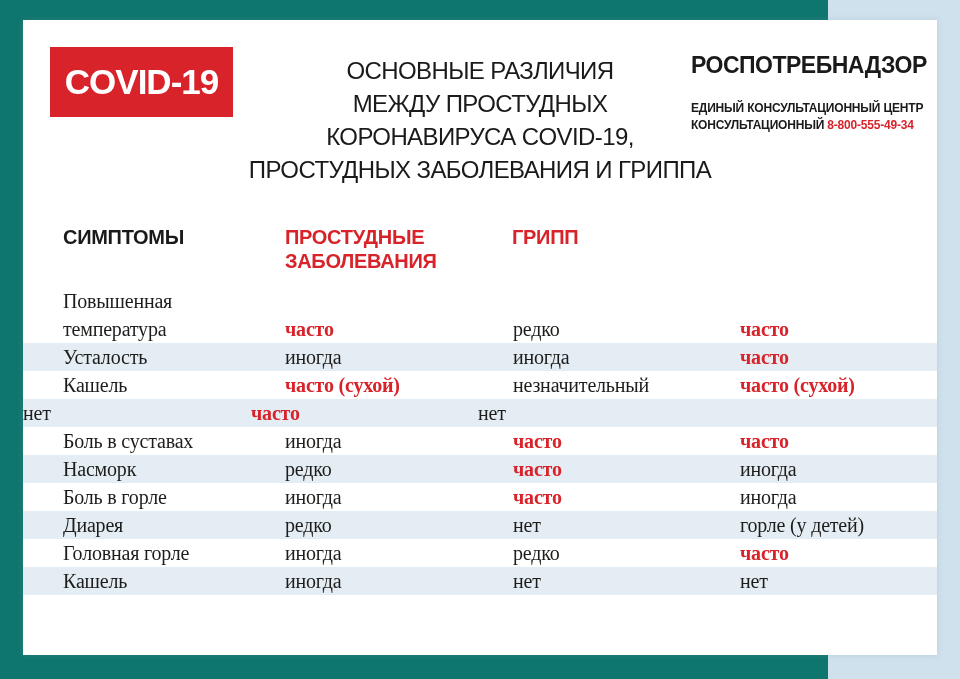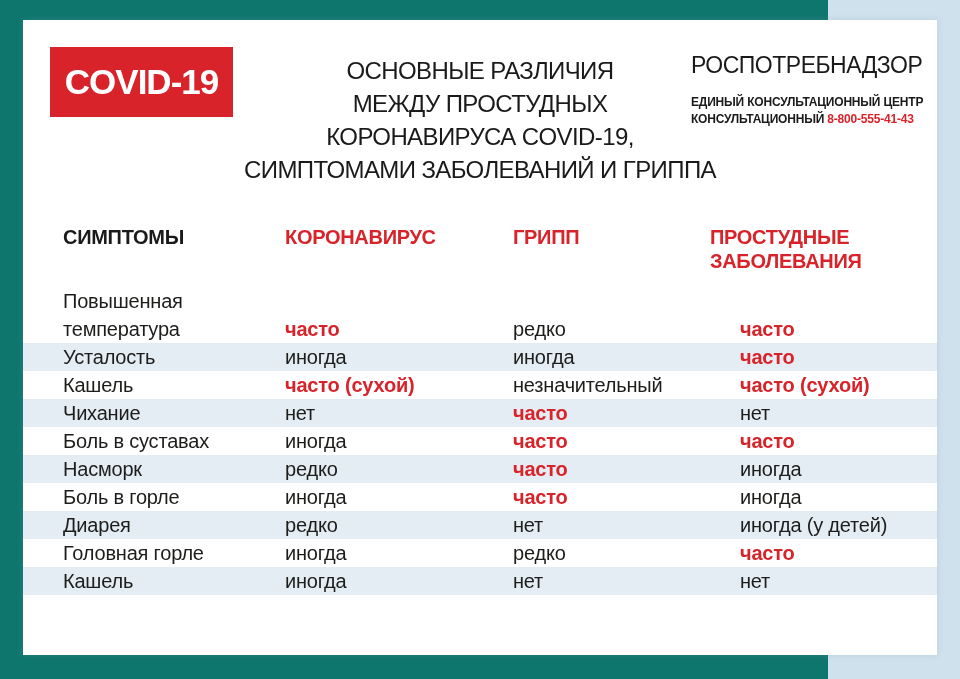--- a/index.html
+++ b/index.html
@@ -56,28 +56,28 @@
     color: #1a1a1a;
   }
   .title span { display: block; }
   .org {
     position: absolute;
     left: 668px;
     top: 32px;
     width: 240px;
   }
   .org-name {
-    font-weight: normal;
+    font-weight: bold;
     font-size: 23px;
     letter-spacing: -0.5px;
     color: #1a1a1a;
     white-space: nowrap;
   }
   .org-sub {
-    margin-top: 15px;
+    margin-top: 21px;
     font-weight: bold;
     font-size: 12px;
     line-height: 17px;
     letter-spacing: -0.2px;
     color: #1a1a1a;
   }
   .org-sub .line { display: block; white-space: nowrap; }
   .phone { color: #d8232a; }
   
   .thead, .tr { display: flex; width: 100%; }
@@ -93,21 +93,21 @@
     line-height: 24px;
     letter-spacing: -0.3px;
     color: #d8232a;
   }
   .th.dark { color: #1a1a1a; }
   .tbody {
     position: absolute;
     left: 0; right: 0;
     top: 267px;
   }
-  .tr { align-items: flex-end; min-height: 28px; }
+  .tr { align-items: flex-end; min-height: 28px; font-family: Liberation Serif, serif; }
   .tr:nth-child(even) { background: #e4edf3; }
   .td {
     font-size: 20px;
     line-height: 28px;
     letter-spacing: -0.2px;
   }
   .c1 { width: 262px; padding-left: 40px; padding-right: 60px; }
   .c2 { width: 228px; }
   .c3 { width: 227px; padding-right: 50px; }
   .c4 { flex: 1; padding-right: 10px; }
@@ -120,36 +120,35 @@
   <div class="card">
 
     <div class="badge">
       <span>COVID-19</span>
     </div>
 
     <h1 class="title">
       <span>ОСНОВНЫЕ РАЗЛИЧИЯ</span>
       <span>МЕЖДУ ПРОСТУДНЫХ</span>
       <span>КОРОНАВИРУСА COVID-19,</span>
-      <span>СИМПТОМАМИ ЗАБОЛЕВАНИЙ И ГРИППА</span>
+      <span>ПРОСТУДНЫХ ЗАБОЛЕВАНИЯ И ГРИППА</span>
     </h1>
 
     <div class="org">
       <div class="org-name">РОСПОТРЕБНАДЗОР</div>
       <div class="org-sub">
         <span class="line">ЕДИНЫЙ КОНСУЛЬТАЦИОННЫЙ ЦЕНТР</span>
-        <span class="line"><span>КОНСУЛЬТАЦИОННЫЙ</span> <span class="phone">8-800-555-41-43</span></span>
+        <span class="line"><span>КОНСУЛЬТАЦИОННЫЙ</span> <span class="phone">8-800-555-49-34</span></span>
       </div>
     </div>
 
     <div class="thead">
       <div class="th dark c1">СИМПТОМЫ</div>
-      <div class="th c2">КОРОНАВИРУС</div>
+      <div class="th c3">ПРОСТУДНЫЕ ЗАБОЛЕВАНИЯ</div>
       <div class="th c4">ГРИПП</div>
-      <div class="th c3">ПРОСТУДНЫЕ ЗАБОЛЕВАНИЯ</div>
     </div>
 
     <div class="tbody">
       <div class="tr">
         <div class="td c1">Повышенная температура</div>
         <div class="td c2 hot">часто</div>
         <div class="td c3">редко</div>
         <div class="td c4 hot">часто</div>
       </div>
       <div class="tr">
@@ -158,21 +157,20 @@
         <div class="td c3">иногда</div>
         <div class="td c4 hot">часто</div>
       </div>
       <div class="tr">
         <div class="td c1">Кашель</div>
         <div class="td c2 hot">часто (сухой)</div>
         <div class="td c3">незначительный</div>
         <div class="td c4 hot">часто (сухой)</div>
       </div>
       <div class="tr">
-        <div class="td c1">Чихание</div>
         <div class="td c2">нет</div>
         <div class="td c3 hot">часто</div>
         <div class="td c4">нет</div>
       </div>
       <div class="tr">
         <div class="td c1">Боль в суставах</div>
         <div class="td c2">иногда</div>
         <div class="td c3 hot">часто</div>
         <div class="td c4 hot">часто</div>
       </div>
@@ -185,21 +183,21 @@
       <div class="tr">
         <div class="td c1">Боль в горле</div>
         <div class="td c2">иногда</div>
         <div class="td c3 hot">часто</div>
         <div class="td c4">иногда</div>
       </div>
       <div class="tr">
         <div class="td c1">Диарея</div>
         <div class="td c2">редко</div>
         <div class="td c3">нет</div>
-        <div class="td c4">иногда (у детей)</div>
+        <div class="td c4">горле (у детей)</div>
       </div>
       <div class="tr">
         <div class="td c1">Головная горле</div>
         <div class="td c2">иногда</div>
         <div class="td c3">редко</div>
         <div class="td c4 hot">часто</div>
       </div>
       <div class="tr">
         <div class="td c1">Кашель</div>
         <div class="td c2">иногда</div>

